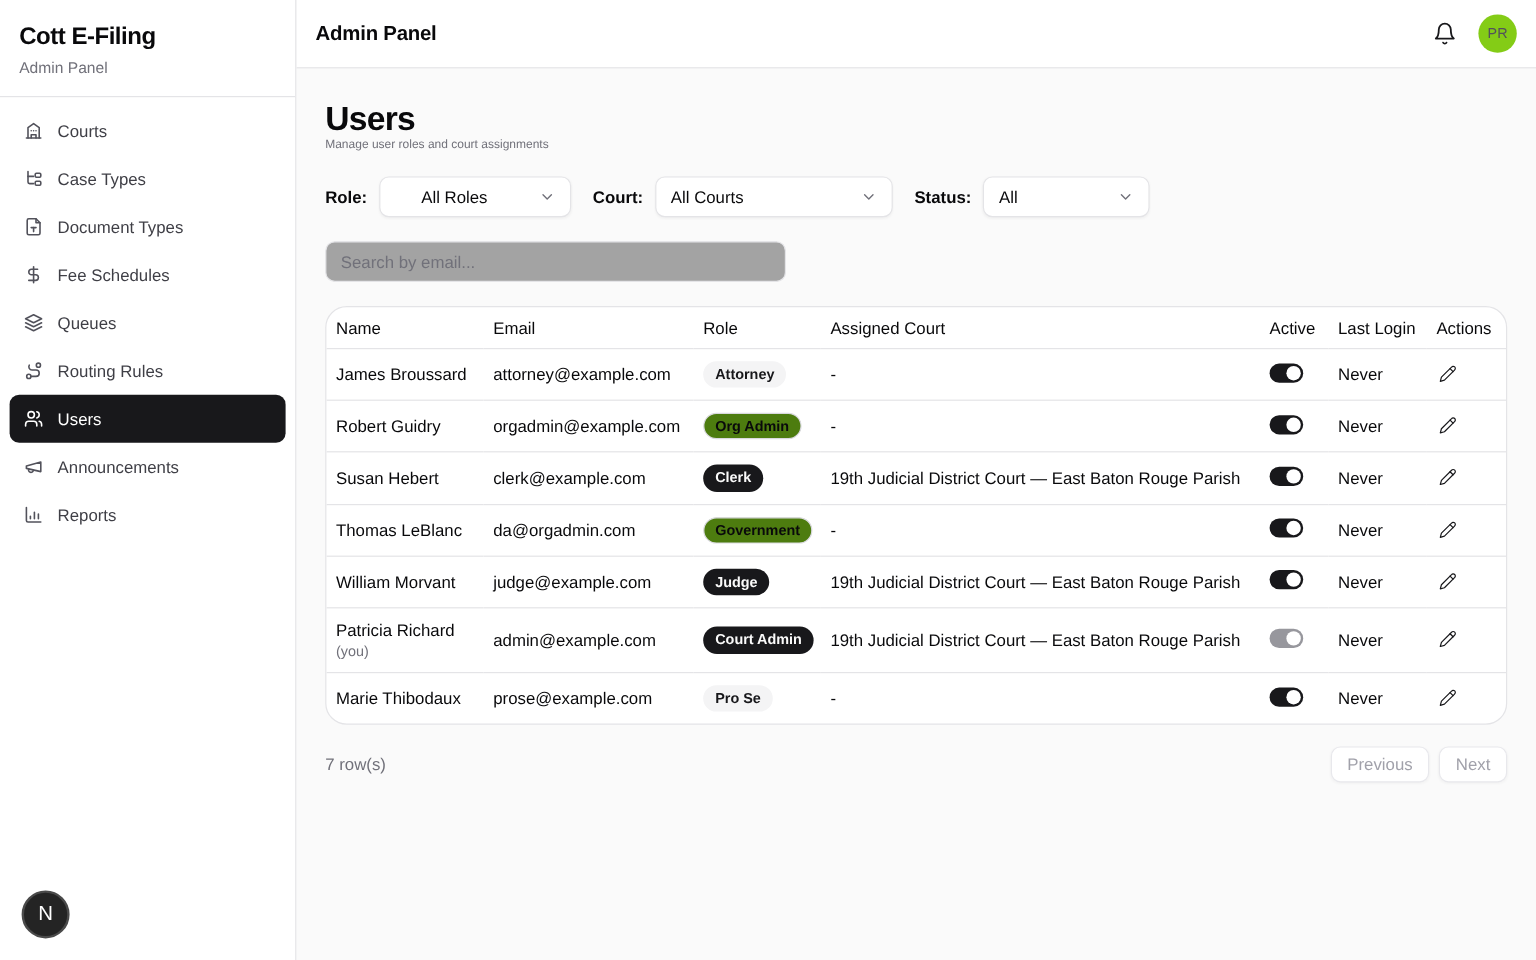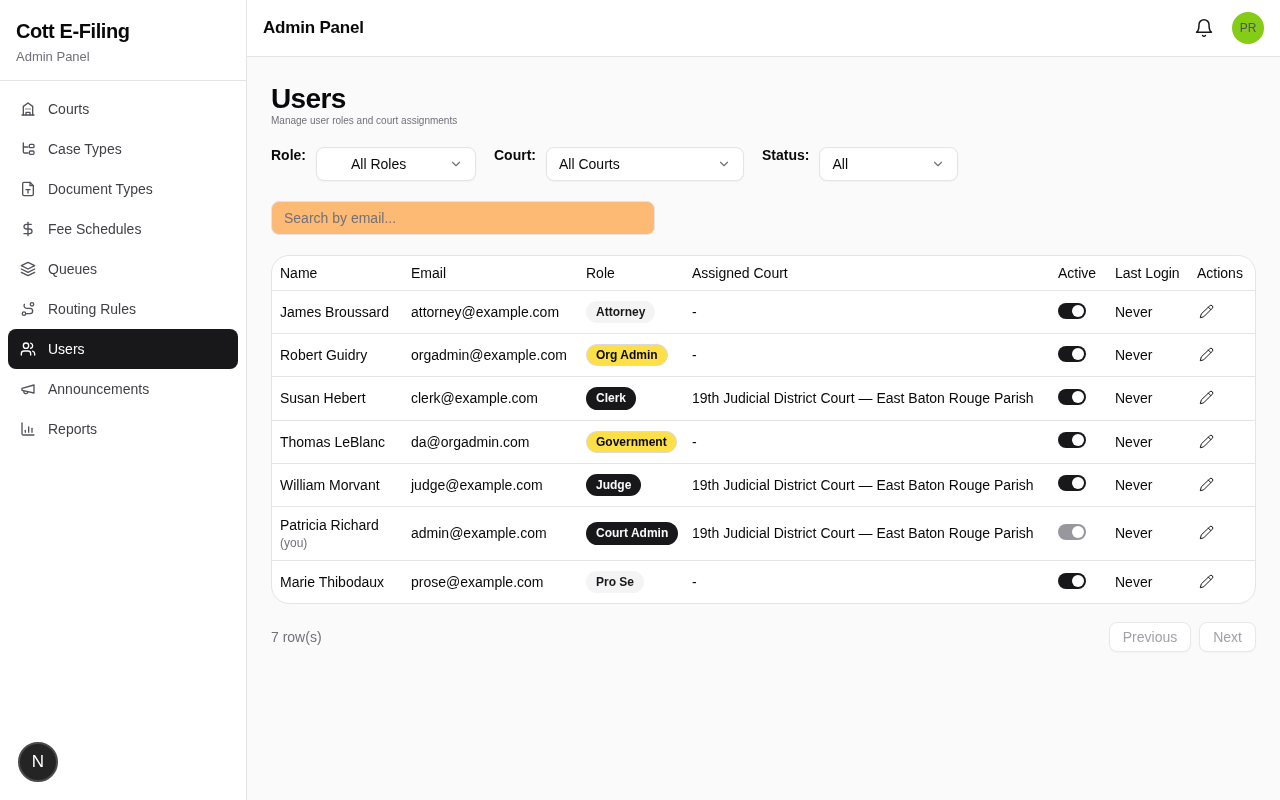--- a/index.html
+++ b/index.html
@@ -53,36 +53,36 @@
     color:#52525b; font-size:12px; font-weight:400;
     display:flex; align-items:center; justify-content:center; cursor:pointer;
   }
 
   .content { padding:26px 24px; }
   .page-title { font-size:28px; font-weight:700; letter-spacing:-0.6px; }
   .page-sub { font-size:10px; color:#71717a; }
 
   
   .filters { display:flex; align-items:center; gap:18px; margin-top:21px; }
-  .filter-group { display:flex; align-items:flex-start; gap:10px; }
+  .filter-group { display:flex; align-items:center; gap:10px; }
   .filter-label { font-size:14px; font-weight:600; color:#09090b; }
   .select {
     height:34px; background:#fff; border:1px solid #e4e4e7; border-radius:8px;
     display:flex; align-items:center; justify-content:space-between;
     padding:0 12px; font-size:14px; color:#09090b; cursor:pointer;
     box-shadow:0 1px 2px rgba(0,0,0,0.04);
   }
   .select .chev { color:#71717a; margin-left:8px; }
   .select.w-role { width:160px;padding-left:34px; }
   .select.w-court { width:198px; }
   .select.w-status { width:139px; }
 
   .search-input {
     margin-top:20px; display:block; width:384px; height:34px;
-    border:1px solid #e4e4e7; border-radius:8px; background:#fdba74;
+    border:1px solid #e4e4e7; border-radius:8px; background:#a3a3a3;
     padding:0 12px; font-size:14px; color:#09090b;
     font-family:"Liberation Sans", sans-serif; outline:none;
   }
   .search-input::placeholder { color:#71717a; }
 
   
   .table-card {
     margin-top:20px; background:#fff; border:1px solid #e4e4e7;
     border-radius:18px; overflow:hidden;
   }
@@ -97,21 +97,21 @@
   }
   tbody tr:last-child td { border-bottom:none; }
   .cell-note { font-size:12px; color:#71717a; margin-top:3px; }
 
   .badge {
     display:inline-block; padding:3px 10px; border-radius:999px;
     font-size:12px; font-weight:600; line-height:1.35; white-space:nowrap;
   }
   .badge-default   { background:#18181b; color:#fafafa; }
   .badge-secondary { background:#f4f4f5; color:#18181b; }
-  .badge-outline   { background:#fde047; color:#09090b; border:1px solid #d9d9de; padding:2px 9px; }
+  .badge-outline   { background:#4d7c0f; color:#09090b; border:1px solid #d9d9de; padding:2px 9px; }
 
   .switch {
     width:28px; height:16px; border-radius:999px; background:#18181b;
     position:relative; display:inline-block; cursor:pointer; border:none;
   }
   .switch::after {
     content:""; position:absolute; right:2px; top:2px;
     width:12px; height:12px; border-radius:50%; background:#fff;
   }
   .switch.disabled { background:#97979d; cursor:default; }

